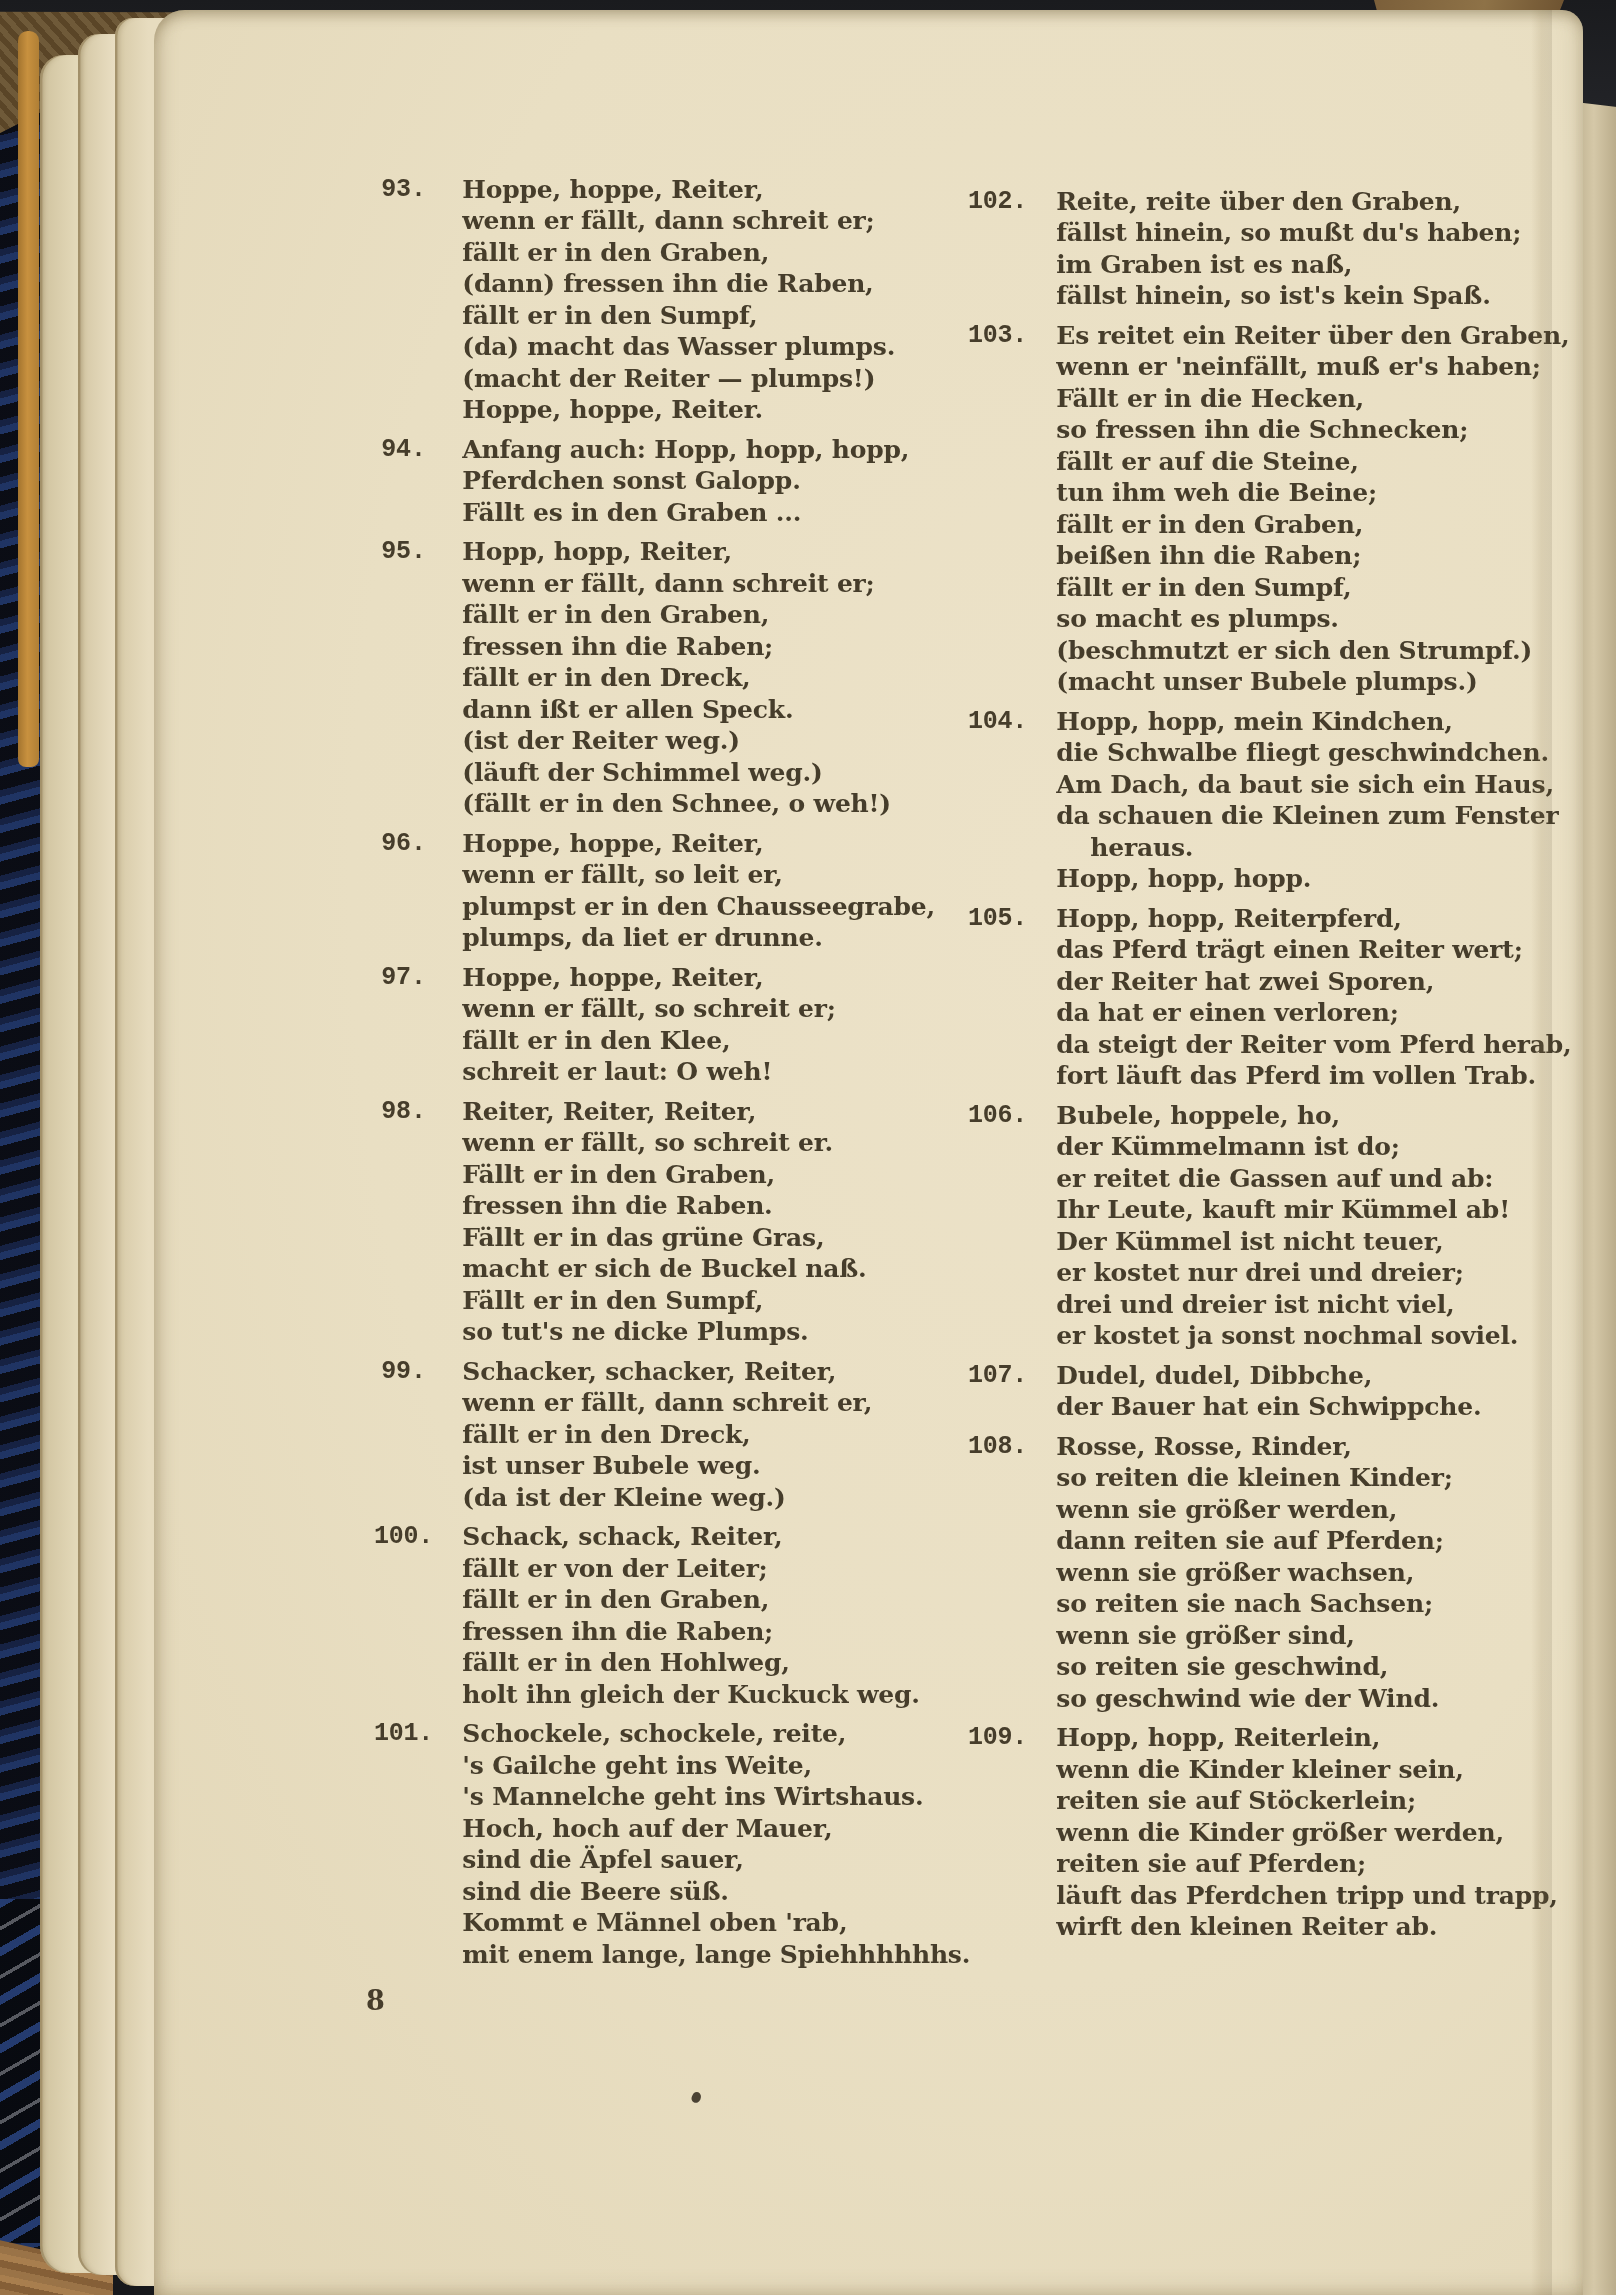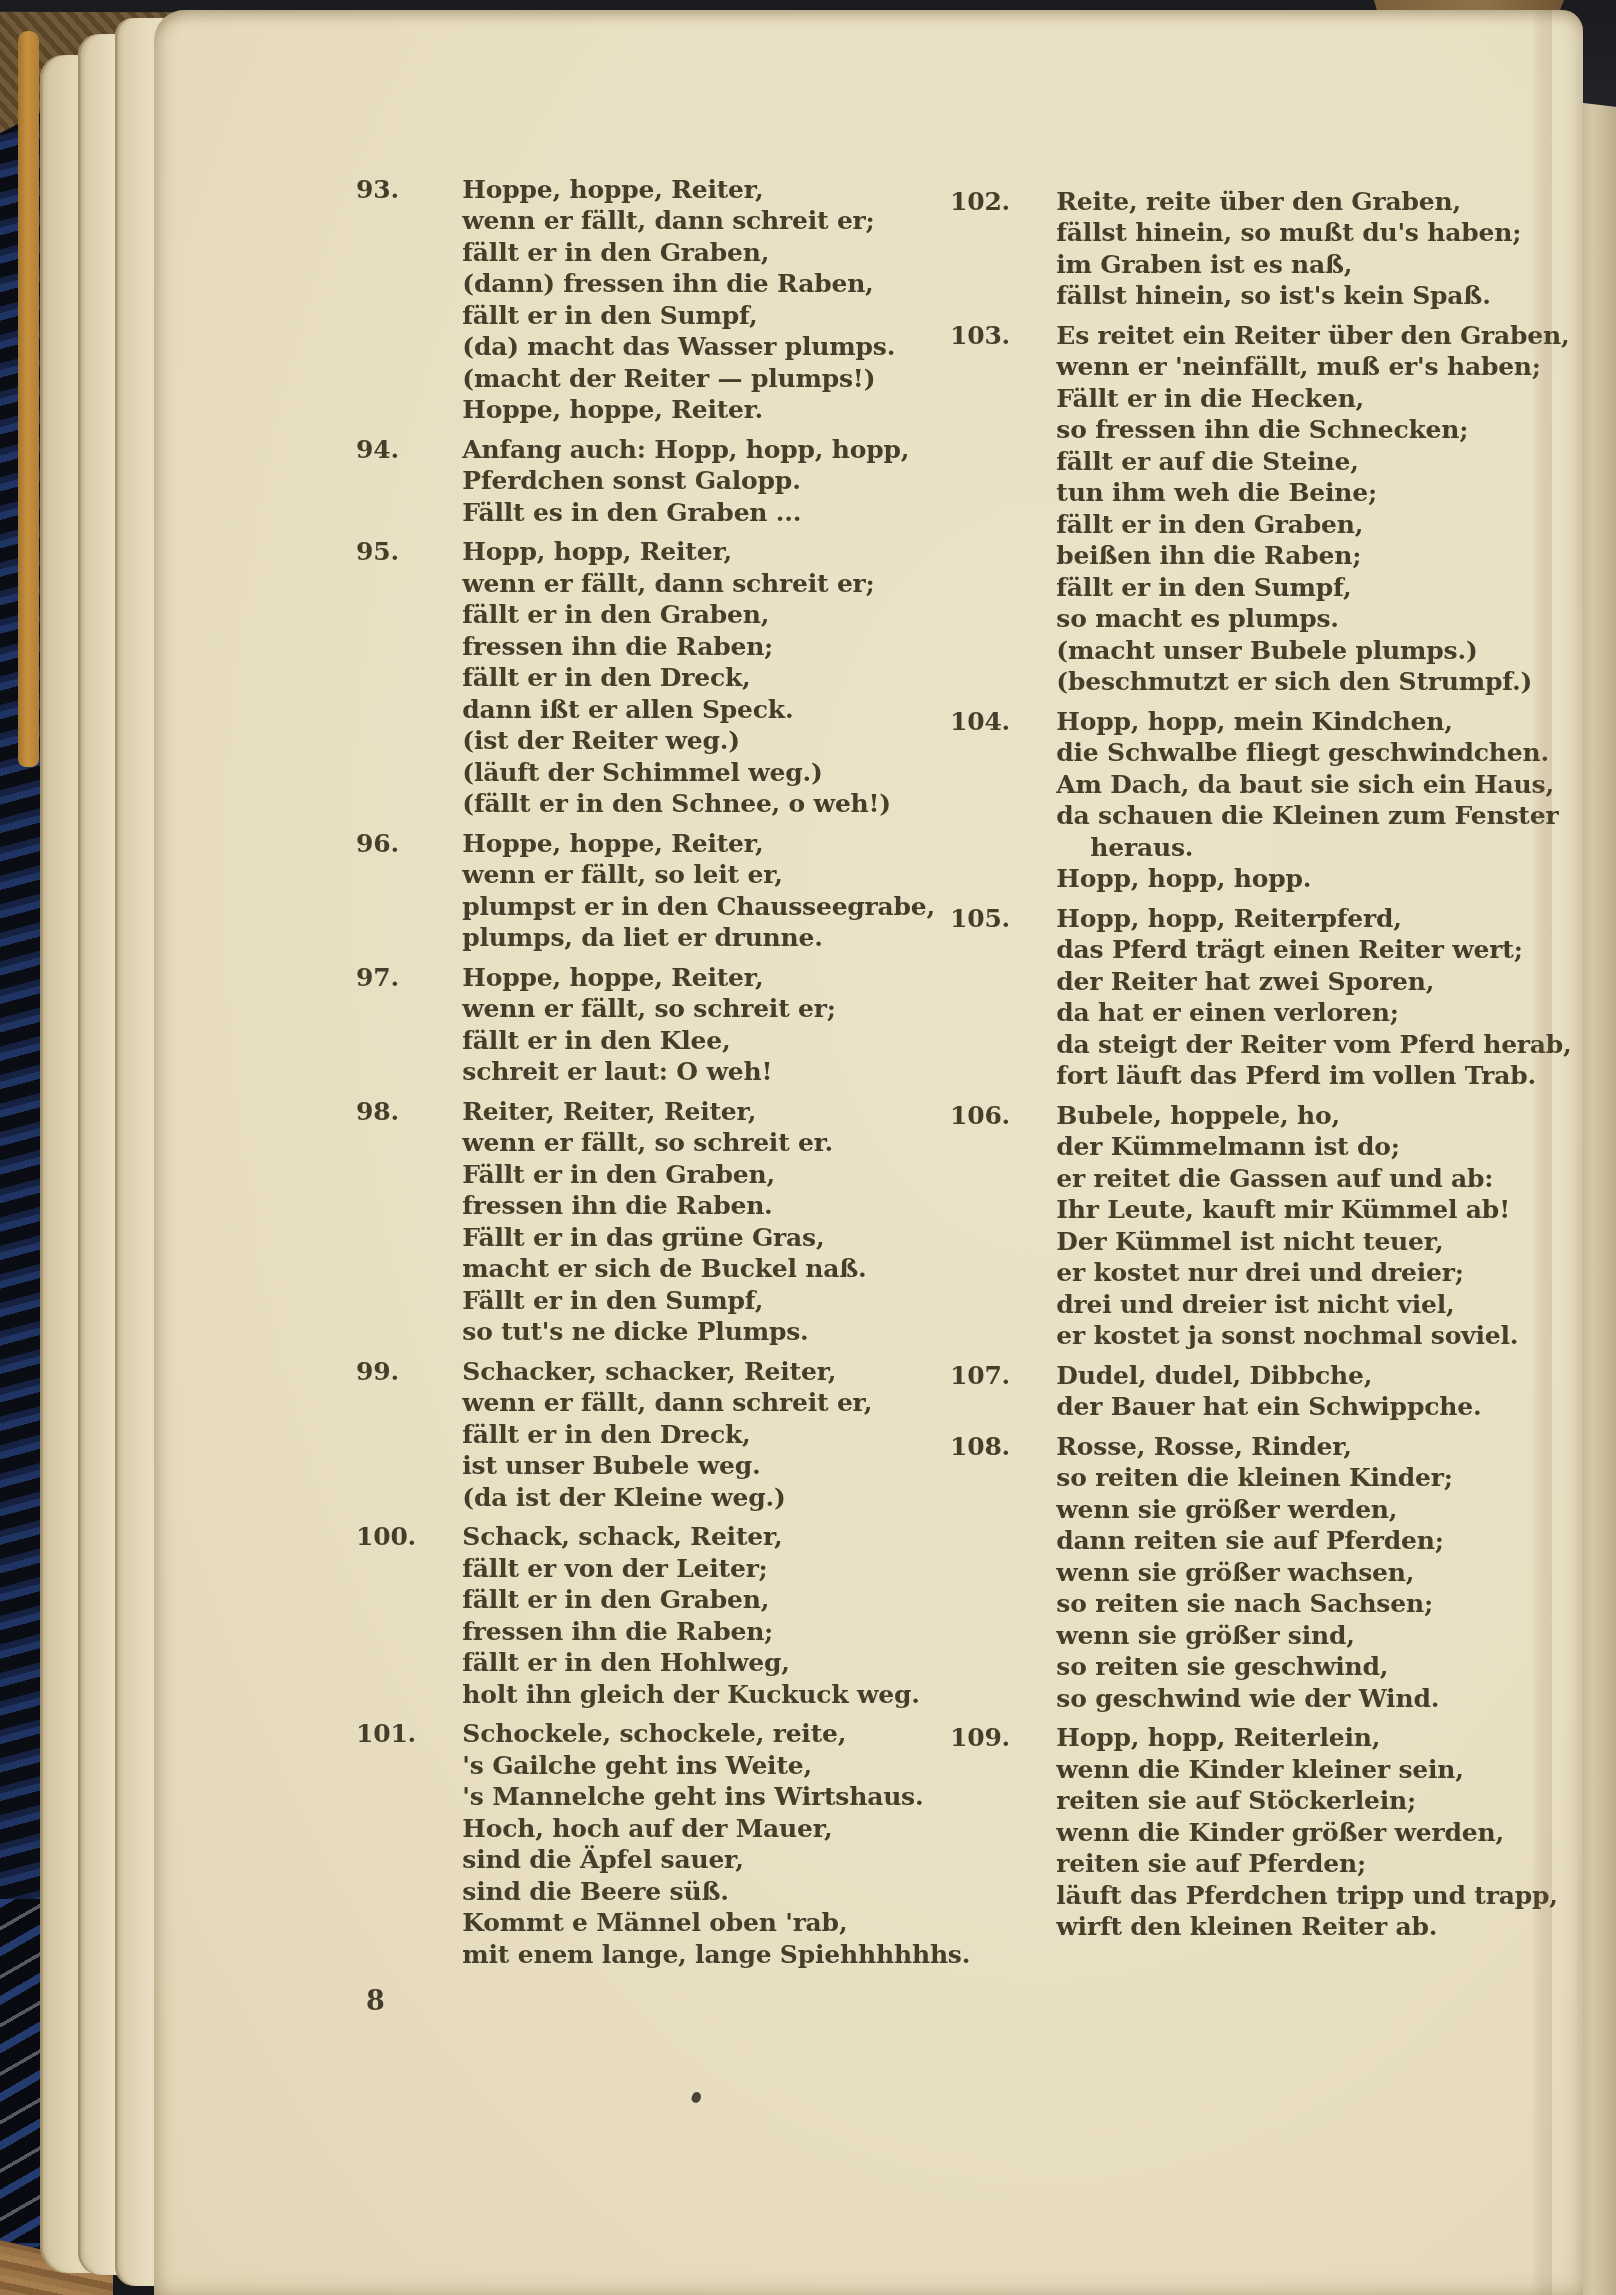--- a/index.html
+++ b/index.html
@@ -92,22 +92,22 @@
   }
   .page::after{
     content:"";position:absolute;right:31px;top:0;bottom:0;width:21px;
     background:linear-gradient(to right,transparent,rgba(140,120,80,.16),rgba(70,58,34,.12));
   }
   .col{position:absolute;}
   .col-left{left:202px;top:164px;width:582px;}
   .col-right{left:796px;top:176px;width:639px;}
   .poem{display:flex;margin-bottom:8px;}
   .num{
-    flex:0 0 auto;width:95px;padding-right:11.3px;text-align:left;
-    font-size:25px;line-height:31.5px;letter-spacing:-0.2px;white-space:pre;
+    flex:0 0 auto;width:95px;padding-right:11.3px;text-align:center;
+    font-size:25px;line-height:31.5px;letter-spacing:-0.2px;white-space:pre;font-family:Liberation Mono, monospace;
   }
   .lines{flex:1 1 auto;}
   .line{font-size:25px;line-height:31.5px;letter-spacing:-0.2px;white-space:pre;}
   .page-number{position:absolute;left:212px;top:1975px;font-size:27px;line-height:31.5px;}
   .ink-dot{
     position:absolute;left:538px;top:2082px;width:9px;height:10.5px;border-radius:50% 60% 55% 50%;
     background:#4a4234;transform:rotate(25deg);
   }
 </style>
 </head>
@@ -245,22 +245,22 @@
             <div class="line">Es reitet ein Reiter über den Graben,</div>
             <div class="line">wenn er 'neinfällt, muß er's haben;</div>
             <div class="line">Fällt er in die Hecken,</div>
             <div class="line">so fressen ihn die Schnecken;</div>
             <div class="line">fällt er auf die Steine,</div>
             <div class="line">tun ihm weh die Beine;</div>
             <div class="line">fällt er in den Graben,</div>
             <div class="line">beißen ihn die Raben;</div>
             <div class="line">fällt er in den Sumpf,</div>
             <div class="line">so macht es plumps.</div>
+            <div class="line">(beschmutzt er sich den Strumpf.)</div>
             <div class="line">(macht unser Bubele plumps.)</div>
-            <div class="line">(beschmutzt er sich den Strumpf.)</div>
           </div>
         </div>
         <div class="poem">
           <div class="num">104.</div>
           <div class="lines">
             <div class="line">Hopp, hopp, mein Kindchen,</div>
             <div class="line">die Schwalbe fliegt geschwindchen.</div>
             <div class="line">Am Dach, da baut sie sich ein Haus,</div>
             <div class="line">da schauen die Kleinen zum Fenster</div>
             <div class="line">    heraus.</div>

